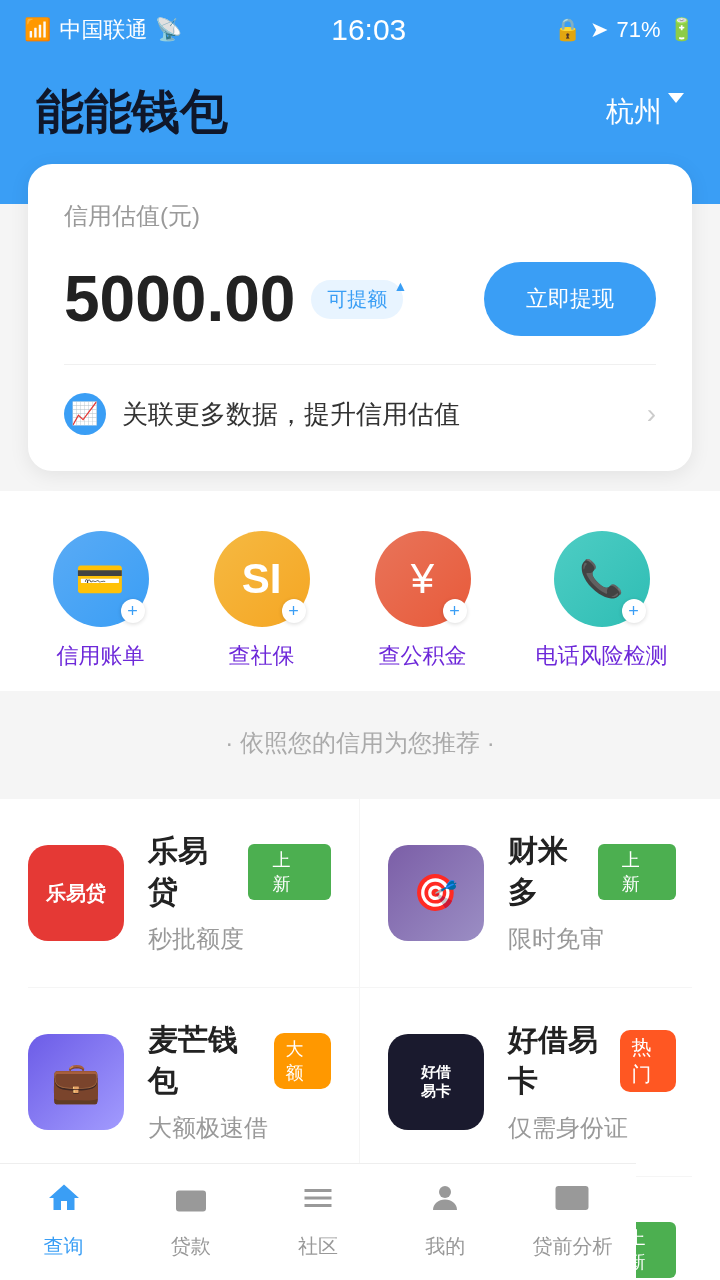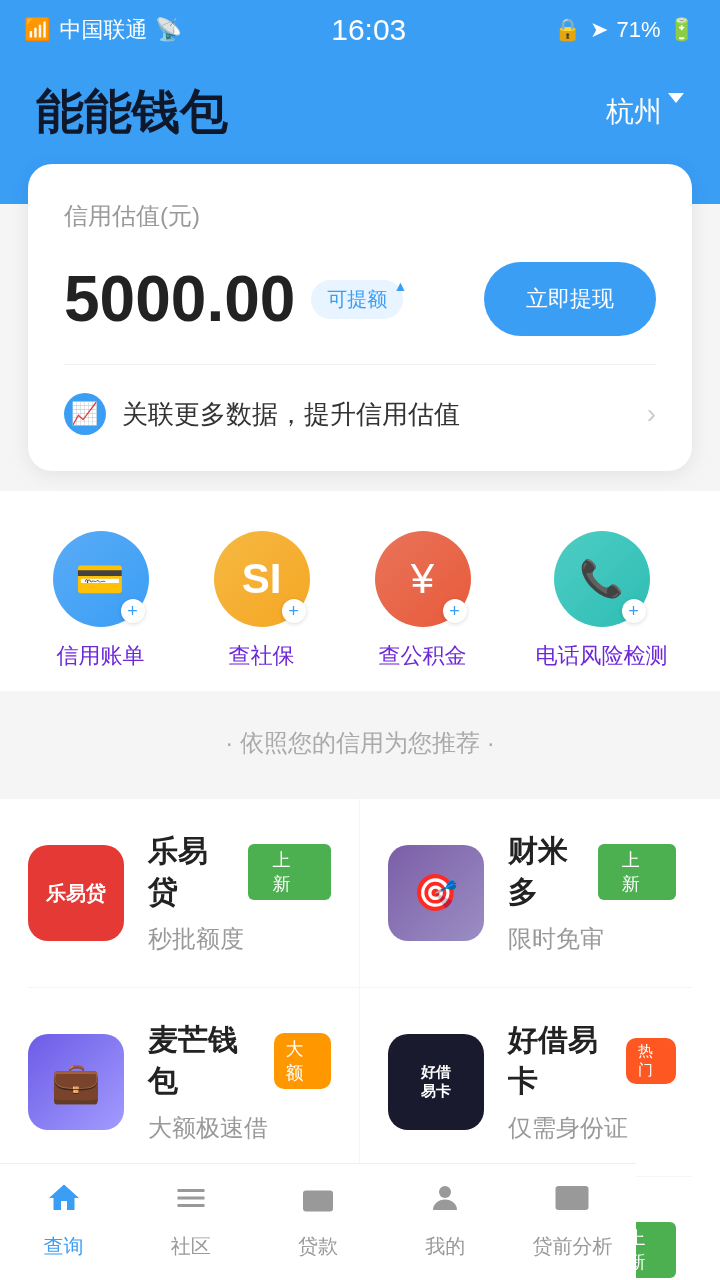--- a/index.html
+++ b/index.html
@@ -230,21 +230,21 @@
     .tag-new {
       background: #4caf50;
       color: white;
       font-size: 18px;
       padding: 4px 24px;
       border-radius: 6px;
     }
     .tag-hot {
       background: #ff5722;
       color: white;
-      font-size: 15px;
+      font-size: 20px;
       padding: 4px 12px;
       border-radius: 10px;
     }
     .tag-big {
       background: #ff9800;
       color: white;
       font-size: 18px;
       padding: 4px 12px;
       border-radius: 10px;
     }
@@ -471,34 +471,34 @@
     <div class="nav-icon">
       <svg width="36" height="36" viewBox="0 0 24 24" fill="#3a9ef5">
           <path d="M10 20v-6h4v6h5v-8h3L12 3 2 12h3v8z"></path>
         </svg>
     </div>
     <span class="nav-label" style="color:#3a9ef5;">查询</span>
   </div>
   <div class="nav-item">
     <div class="nav-icon">
       <svg width="36" height="36" viewBox="0 0 24 24" fill="#999">
-          <path d="M3 6h18v2H3zm0 5h18v2H3zm0 5h18v2H3z"></path>
-        </svg>
-    </div>
-    <span class="nav-label">社区</span>
-  </div>
-  <div class="nav-item">
-    <div class="nav-icon">
-      <svg width="36" height="36" viewBox="0 0 24 24" fill="#999">
           <rect x="2" y="7" width="20" height="14" rx="2"></rect>
           <circle cx="7" cy="14" r="2"></circle>
           <path d="M2 10h20"></path>
         </svg>
     </div>
     <span class="nav-label">贷款</span>
+  </div>
+  <div class="nav-item">
+    <div class="nav-icon">
+      <svg width="36" height="36" viewBox="0 0 24 24" fill="#999">
+          <path d="M3 6h18v2H3zm0 5h18v2H3zm0 5h18v2H3z"></path>
+        </svg>
+    </div>
+    <span class="nav-label">社区</span>
   </div>
   <div class="nav-item">
     <div class="nav-icon">
       <svg width="36" height="36" viewBox="0 0 24 24" fill="#999">
           <circle cx="12" cy="8" r="4"></circle>
           <path d="M4 20c0-4 3.6-7 8-7s8 3 8 7"></path>
         </svg>
     </div>
     <span class="nav-label">我的</span>
   </div>

